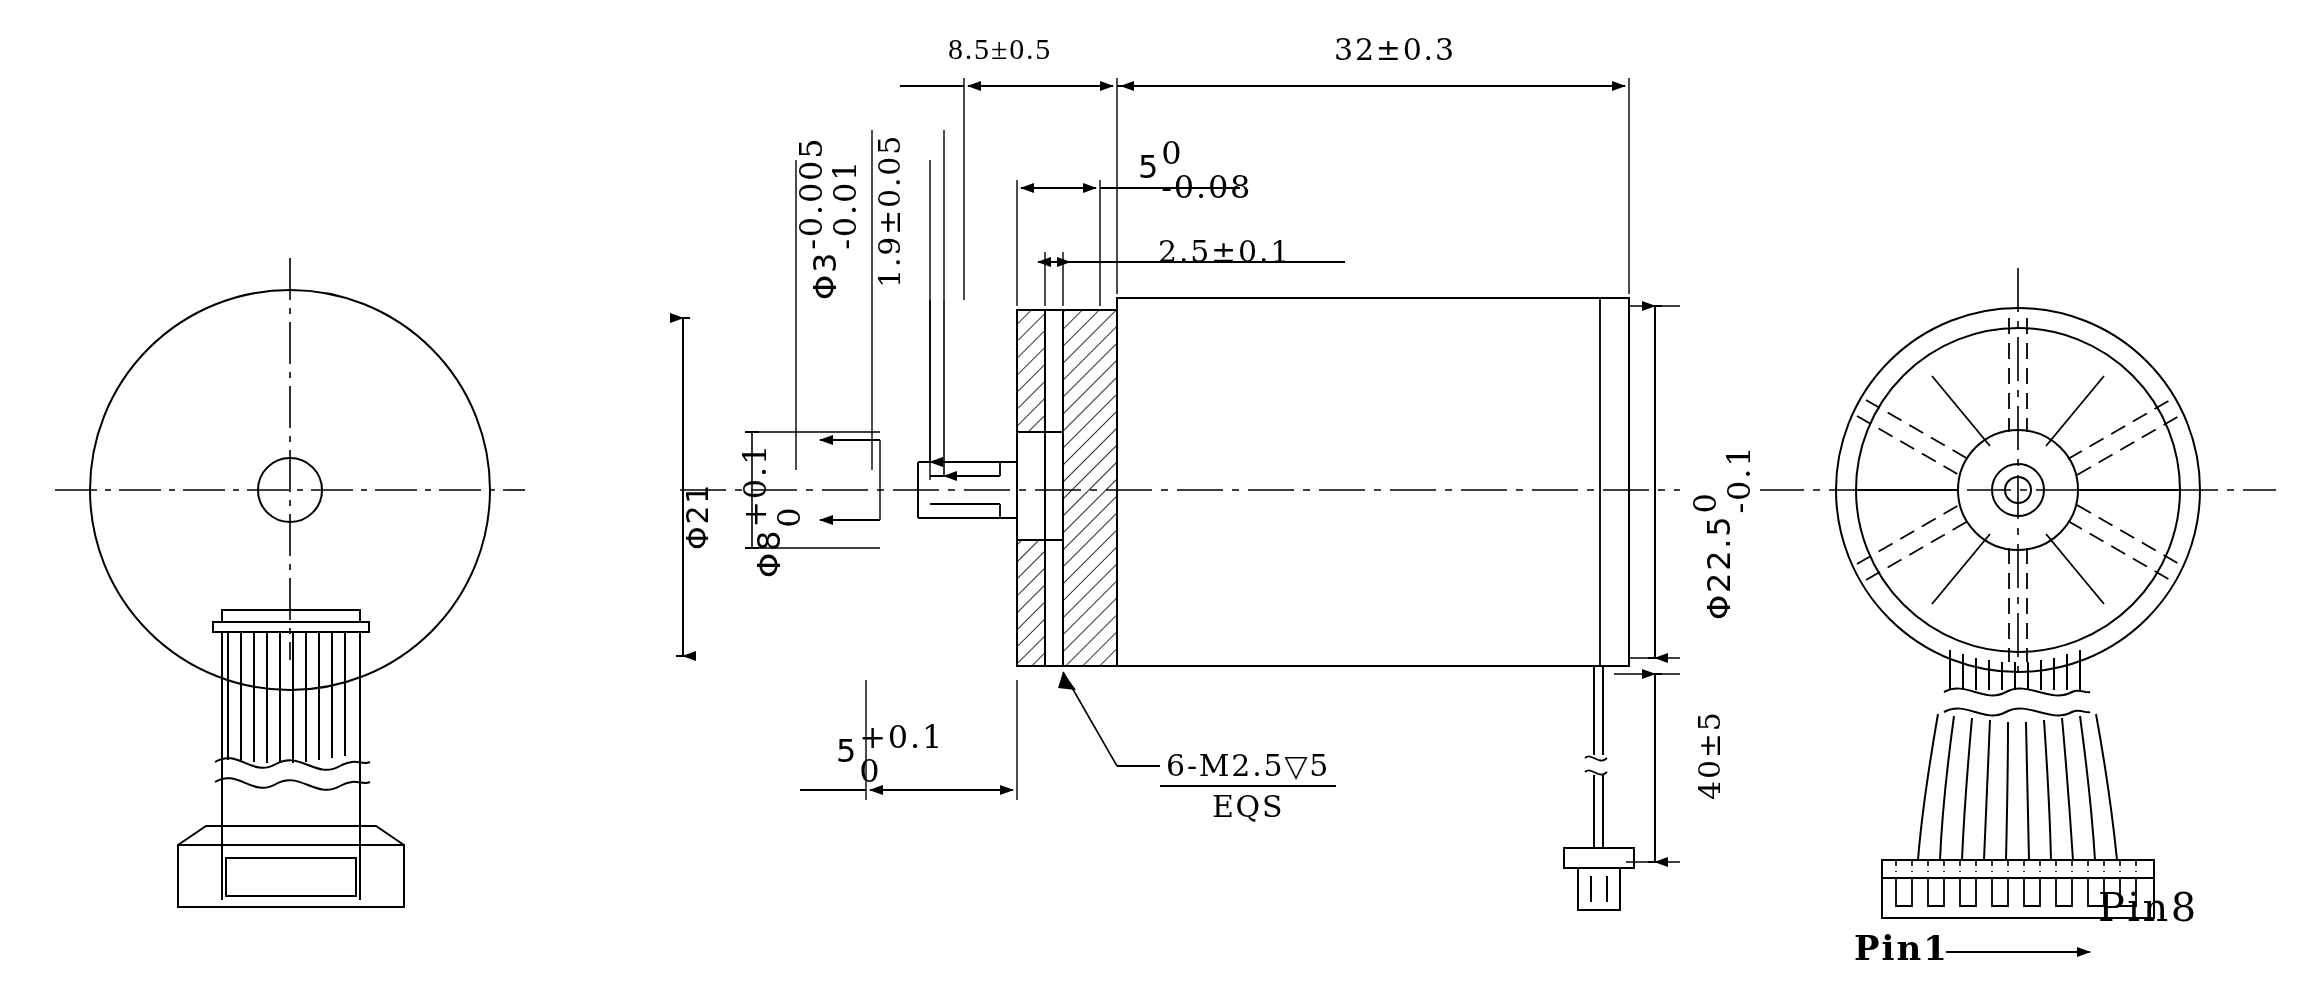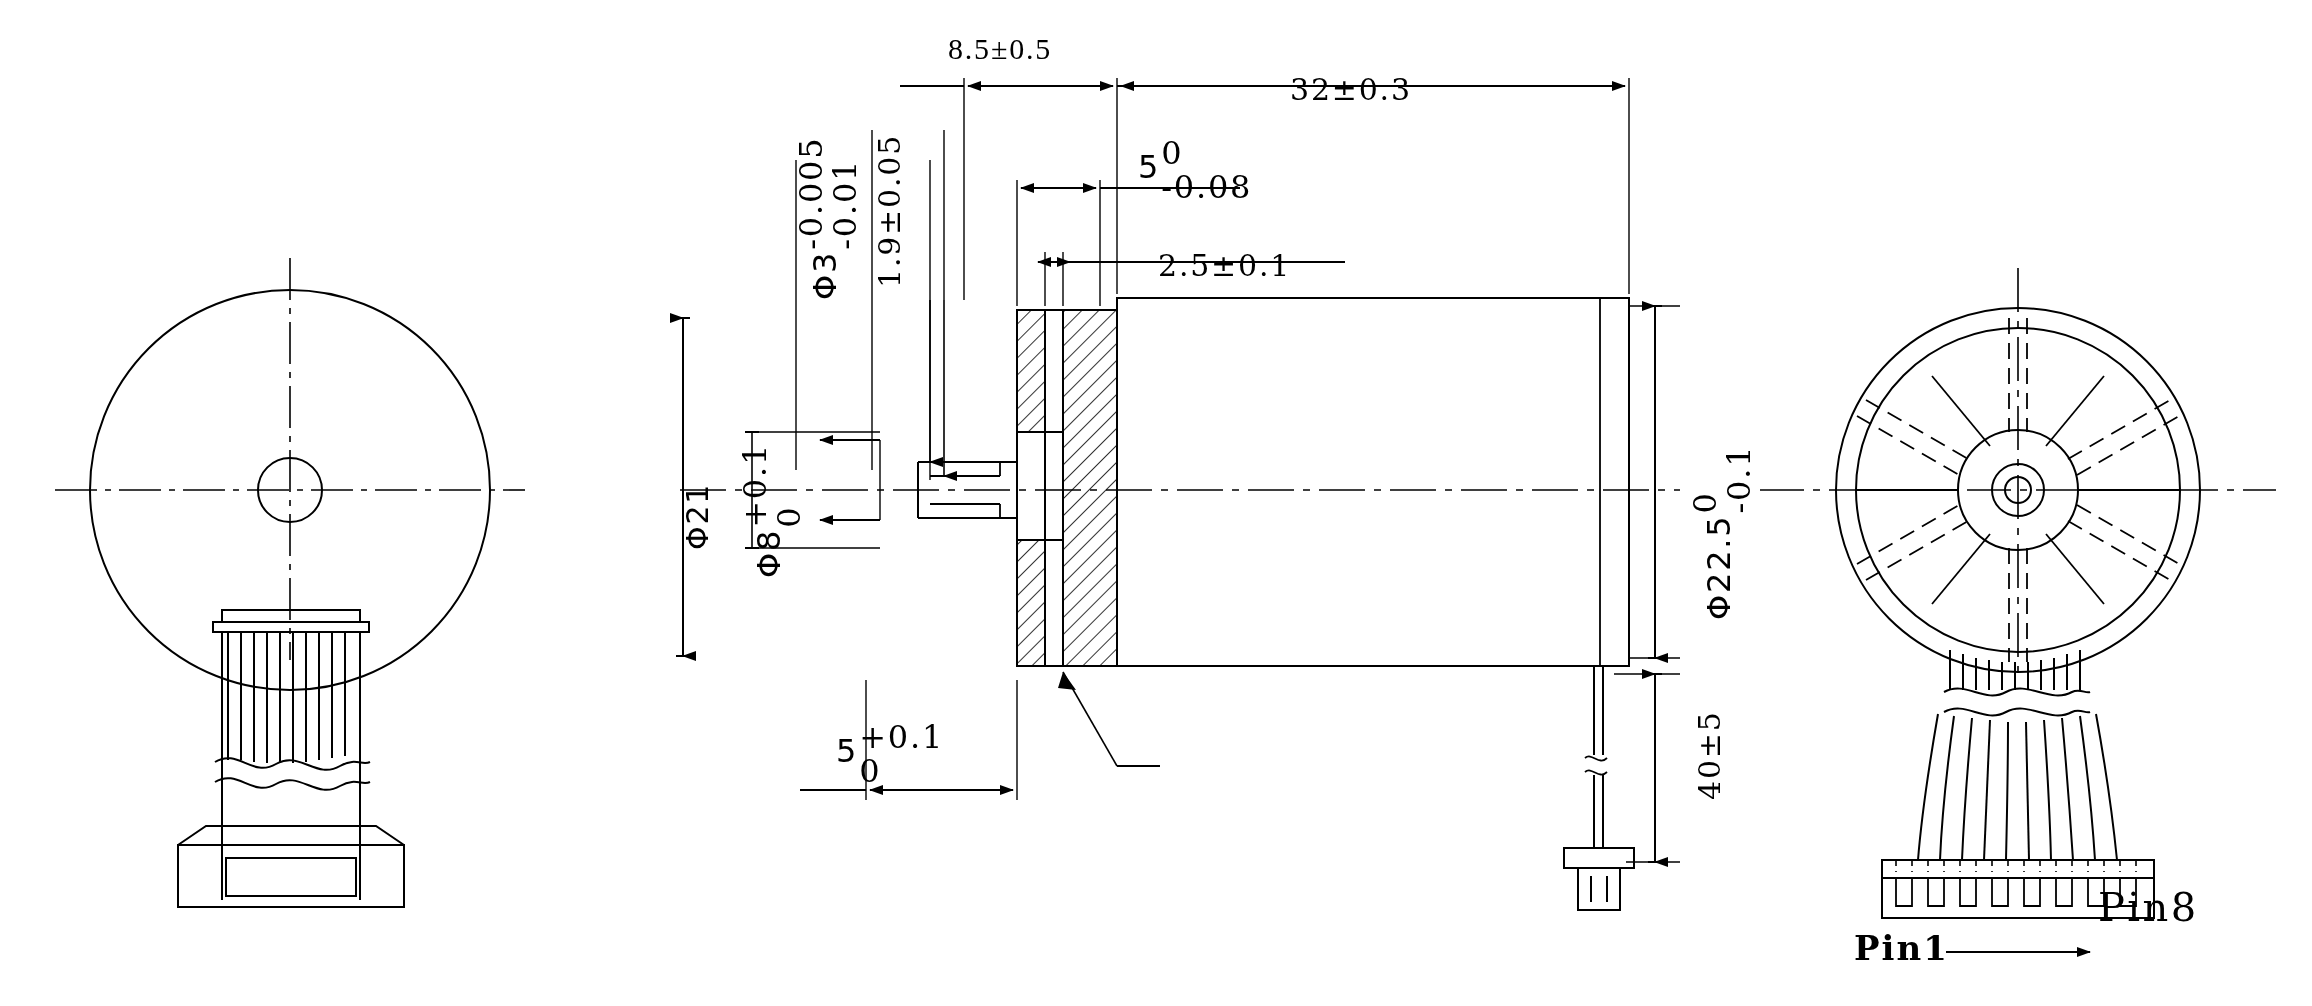--- a/index.html
+++ b/index.html
@@ -281,30 +281,30 @@
                M2024,860 L2024,872 M2040,860 L2040,872 M2056,860 L2056,872 M2072,860 L2072,872
                M2088,860 L2088,872 M2104,860 L2104,872 M2120,860 L2120,872 M2136,860 L2136,872" stroke-width="1.6" stroke-dasharray="6,5"></path>
     </g>
 
     <line x1="1946" y1="952" x2="2090" y2="952" marker-end="url(#ar)" stroke-width="2.2"></line>
   </g>
 </svg>
 
 <div class="lbl h" style="left:948px;top:32px;font-family:Liberation Serif, serif;">8.5±0.5</div>
 
-<div class="lbl h" style="left:1290px;top:32px;margin-top:40px;">32±0.3</div>
+<div class="lbl h" style="left:1334px;top:32px;">32±0.3</div>
 
 <div class="lbl h" style="left:1138px;top:138px;">
   <span class="dia" style="font-size:32px;">5</span><span class="tolstack" style="font-size:32px;">
         <span class="sup">0</span>
         <span class="sub">-0.08</span>
       </span>
 </div>
 
-<div class="lbl h" style="left:1158px;top:248px;text-align:center;">2.5±0.1</div>
+<div class="lbl h" style="left:1158px;top:234px;text-align:center;">2.5±0.1</div>
 
 <div class="lbl v rot" style="left:796px;top:300px;">
   <span class="dia" style="font-size:32px;">Φ3</span><span class="tolstack" style="font-size:32px;">
         <span class="sup">-0.005</span>
         <span class="sub">-0.01</span>
       </span>
 </div>
 
 <div class="lbl v rot" style="left:872px;top:288px;">1.9±0.05</div>
 
@@ -317,20 +317,26 @@
       </span>
 </div>
 
 <div class="lbl h" style="left:836px;top:722px;">
   <span class="dia" style="font-size:32px;">5</span><span class="tolstack" style="font-size:32px;">
         <span class="sup">+0.1</span>
         <span class="sub">0</span>
       </span>
 </div>
 
+<div class="lbl h" style="left:1160px;top:748px;">
+  <span class="stacklabel">
+    <span class="top">6-M2.5▽5</span>
+    <span class="bot">EQS</span>
+  </span>
+</div>
 
 <div class="lbl v rot" style="left:1690px;top:620px;">
   <span class="dia" style="font-size:32px;">Φ22.5</span><span class="tolstack" style="font-size:32px;">
         <span class="sup">0</span>
         <span class="sub">-0.1</span>
       </span>
 </div>
 
 <div class="lbl v rot" style="left:1692px;top:800px;">40±5</div>
 

